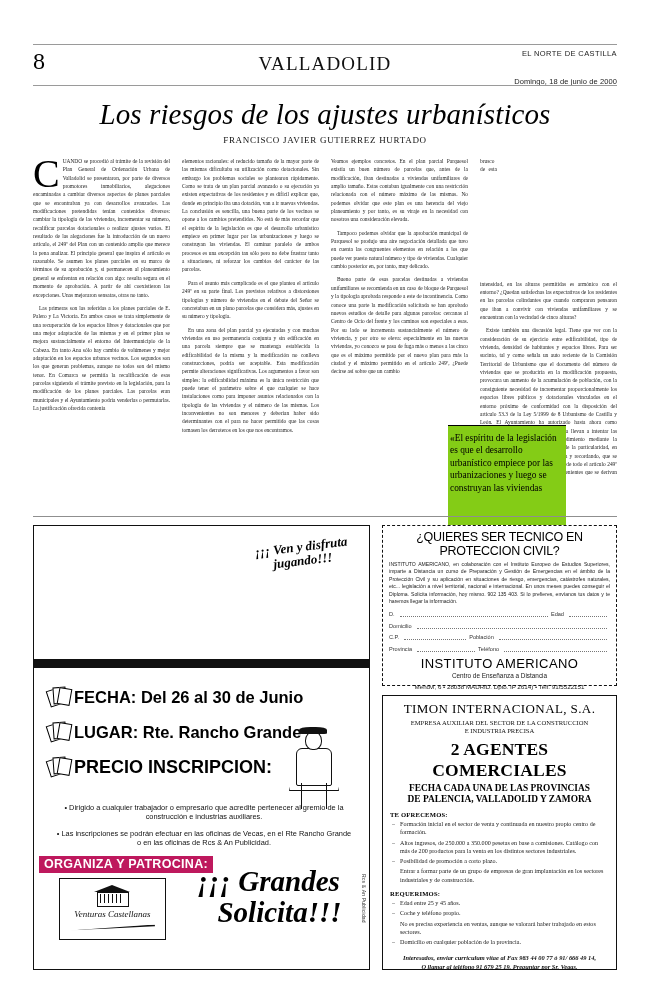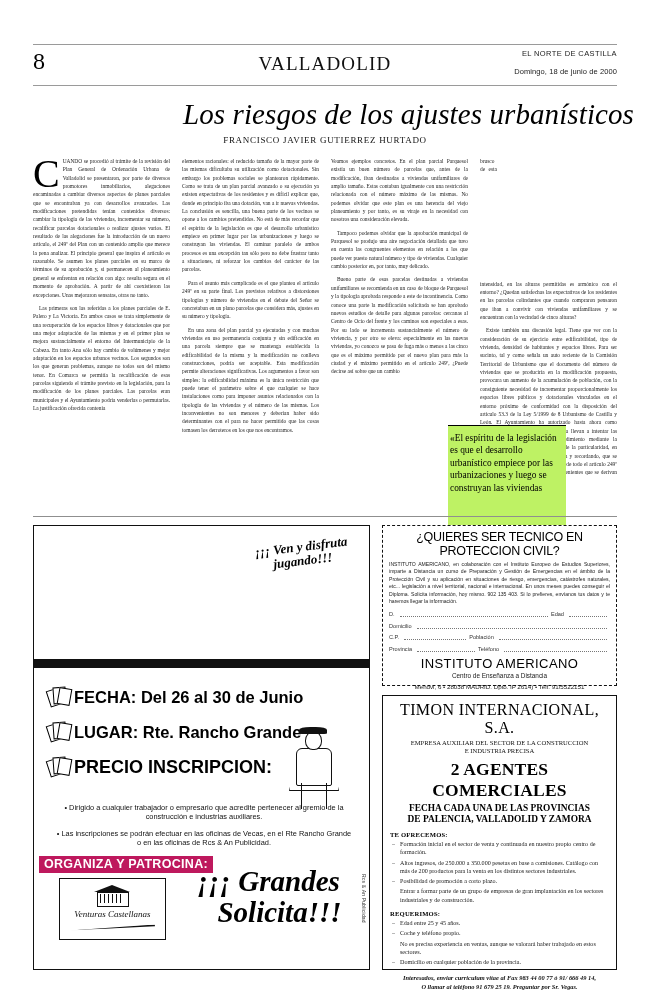--- a/index.html
+++ b/index.html
@@ -73,30 +73,30 @@
     letter-spacing: 0.4px;
     color: #1a1a1a;
     white-space: nowrap;
   }
   .paper-date {
     font-family: "Liberation Sans", sans-serif;
     font-size: 7.5px;
     letter-spacing: 0.1px;
     color: #1a1a1a;
     white-space: nowrap;
-    margin-top: 8px;
+    margin-top: 18px;
     text-align: center;
   }
 
   
   .headline {
     position: absolute;
-    left: 50px; top: 98px;
+    left: 33px; top: 98px;
     width: 584px;
-    text-align: right;
+    text-align: center;
     font-family: "Liberation Serif", serif;
     font-style: italic;
     font-size: 29px;
     color: #000;
     letter-spacing: 0.1px;
   }
   .byline {
     position: absolute;
     left: 33px; top: 135px;
     width: 584px;
@@ -146,21 +146,21 @@
   
   .pullquote {
     position: absolute;
     left: 415px; top: 268px;
     width: 118px;
     height: 118px;
     border-top: 1.3px solid #000;
     border-bottom: 1.3px solid #000;
     padding: 6px 2px 2px 2px;
     box-sizing: border-box;
-    background: #bef264;
+    background: #84cc16;
   }
   .pullquote .pq-text {
     font-family: "Liberation Serif", serif;
     font-size: 9.4px;
     line-height: 12.4px;
     color: #000;
     text-align: left;
   }
   .pullquote .pq-mark {
     position: absolute;
@@ -486,21 +486,21 @@
     width: 235px;
     height: 275px;
     border: 1px solid #111;
     background: #fff;
     box-sizing: border-box;
     padding: 5px 7px;
   }
   .tm-name {
     text-align: center;
     font-family: "Liberation Serif", serif;
-    font-size: 16px;
+    font-size: 13px;
     letter-spacing: 0.4px;
     color: #000;
   }
   .tm-sub {
     text-align: center;
     font-family: "Liberation Serif", serif;
     font-size: 6.6px;
     line-height: 8px;
     color: #111;
     margin-top: 2px;

